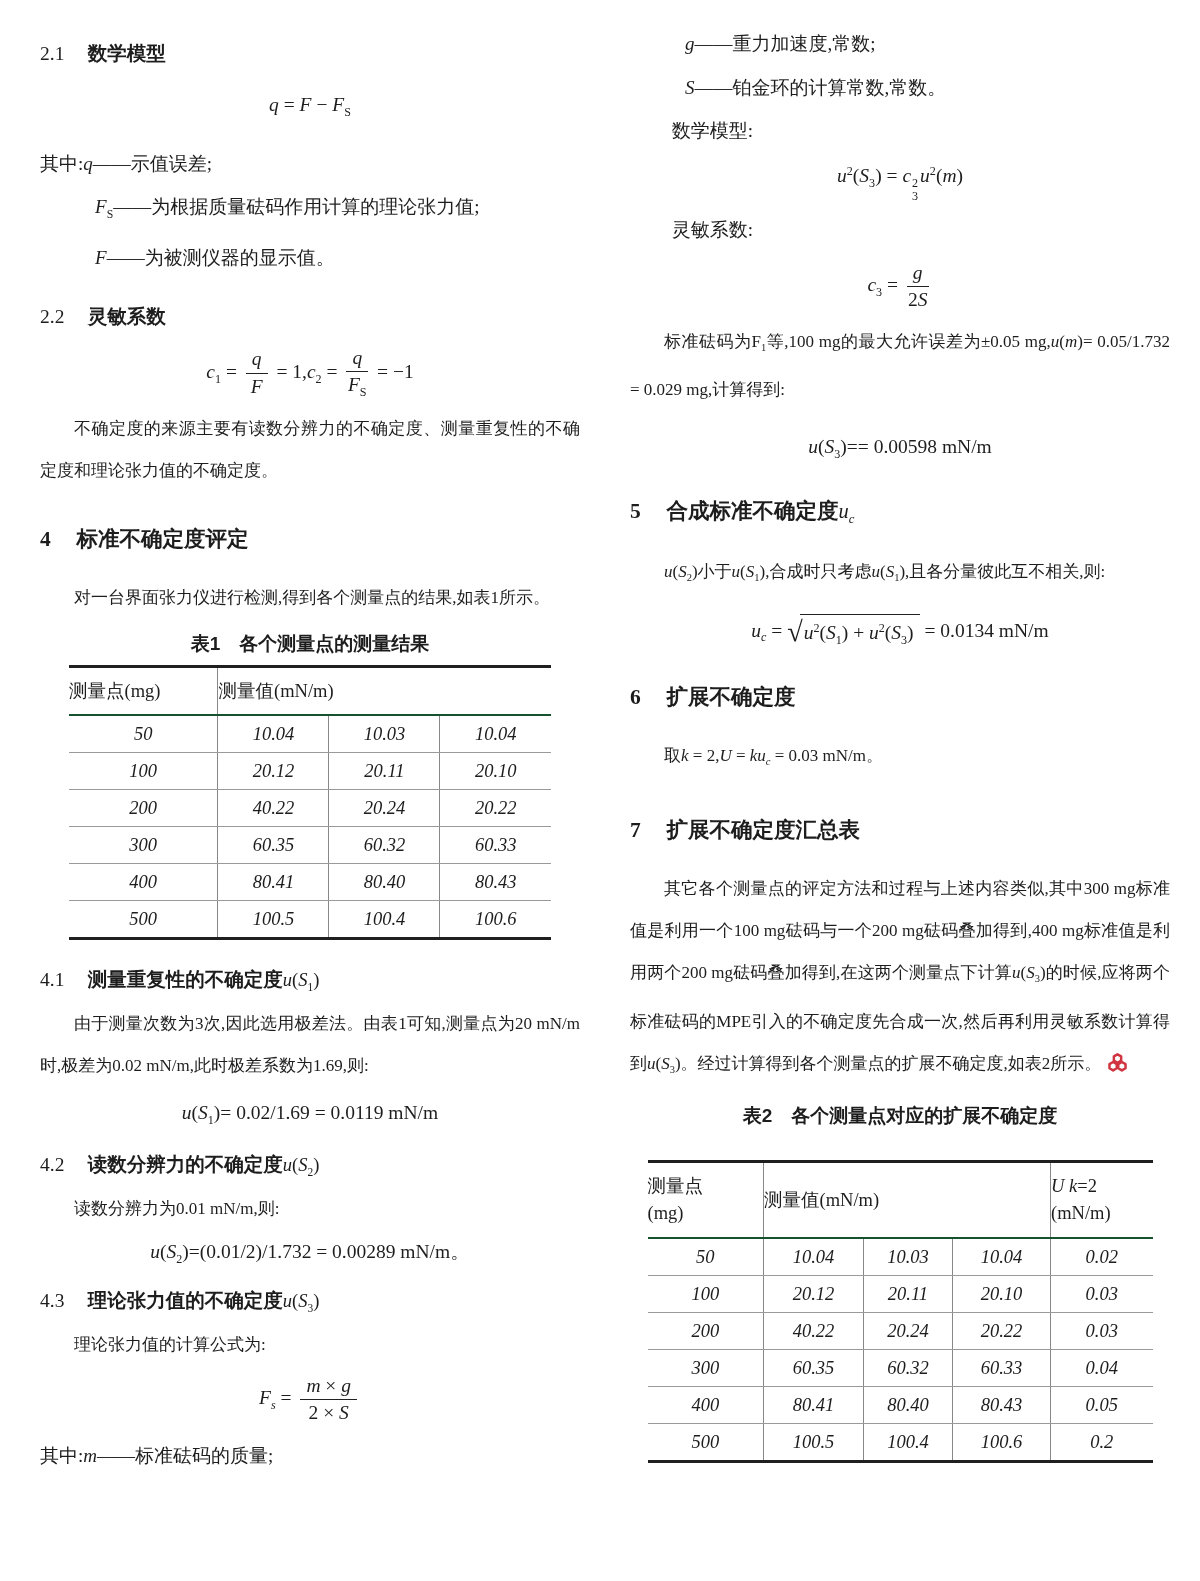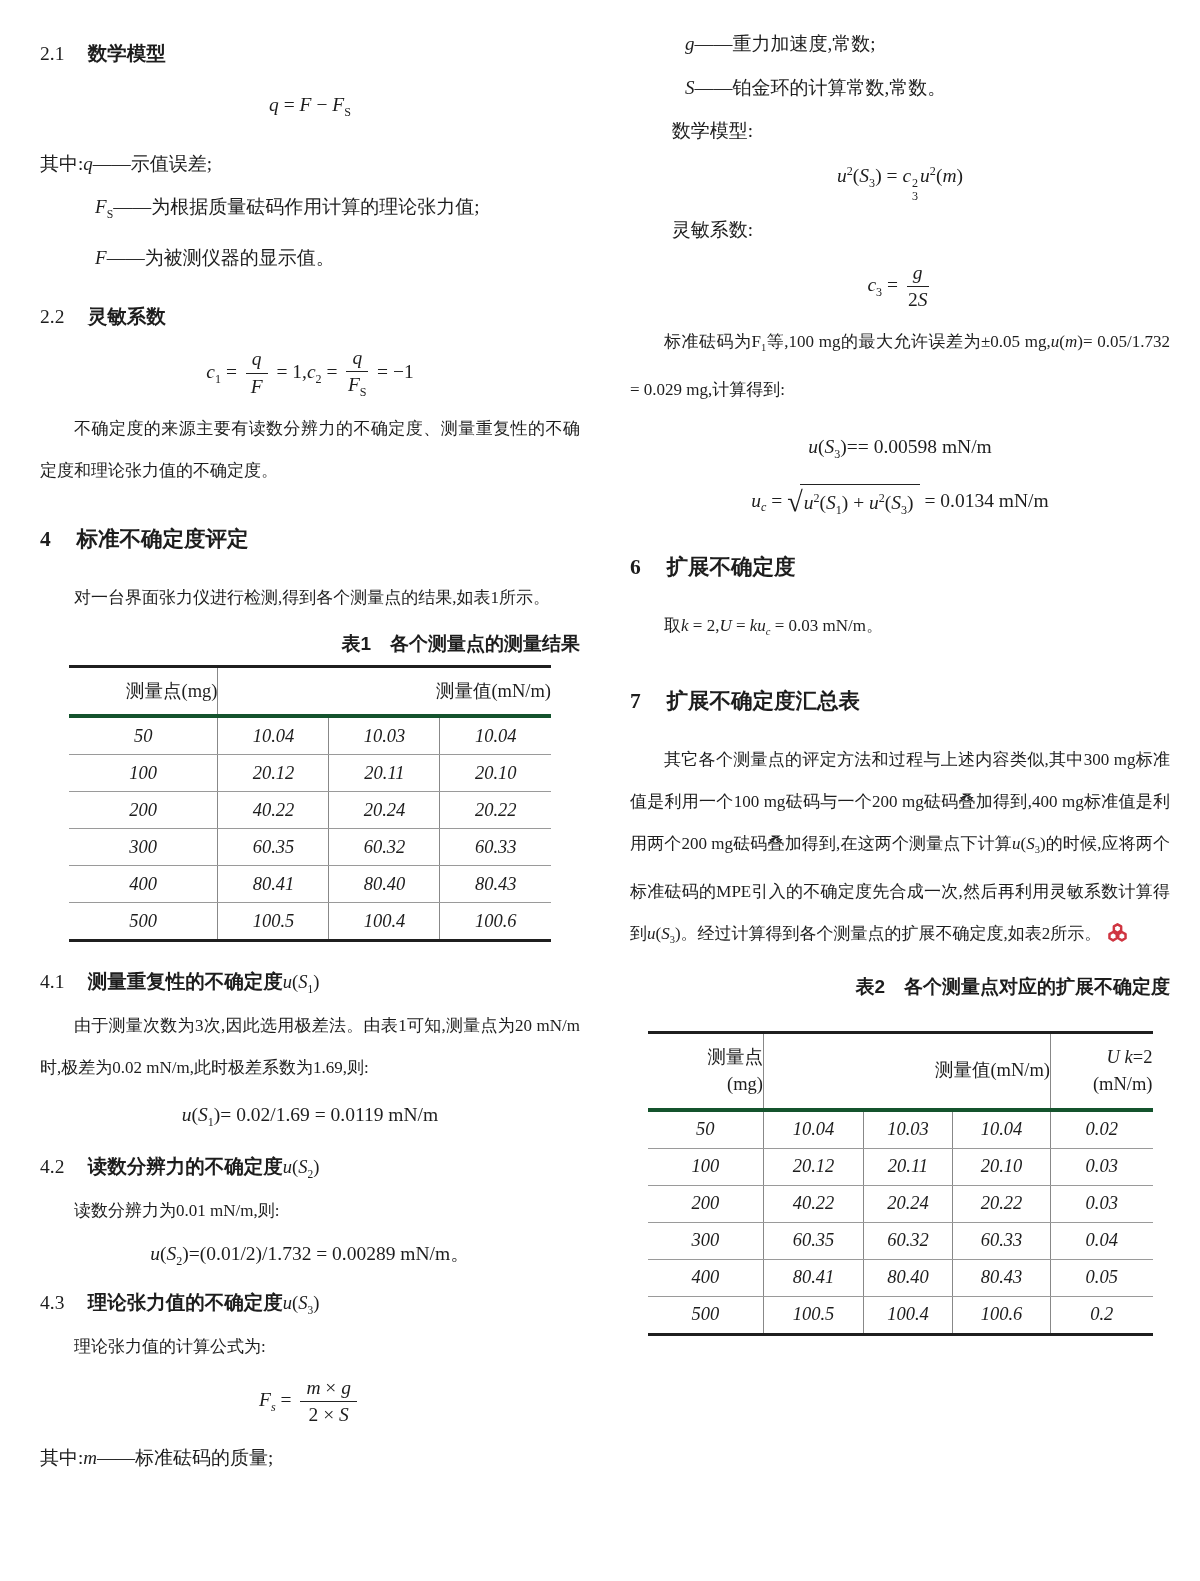--- a/index.html
+++ b/index.html
@@ -31,26 +31,26 @@
   .frac{display:inline-flex;flex-direction:column;vertical-align:middle;
     text-align:center;margin:0 4px;line-height:1.25;}
   .frac .fn{border-bottom:1.6px solid #222;padding:0 6px 1px;}
   .frac .fd{padding-top:1px;}
   .ss{display:inline-flex;flex-direction:column;align-items:flex-start;
     font-size:0.62em;line-height:1.05;vertical-align:-0.45em;margin:0 2px 0 1px;}
   .sqrt{font-size:1.45em;line-height:1;vertical-align:middle;margin-right:-3px;}
   .ovl{display:inline-block;border-top:1.8px solid #222;padding:2px 6px 0 4px;vertical-align:middle;}
   
   .tcaption{font-family:"Liberation Sans","DejaVu Sans",sans-serif;font-weight:bold;
-    font-size:19px;text-align:right;margin:12px 0 0;}
+    font-size:19px;text-align:center;margin:12px 0 0;}
   .tcaption .sp{display:inline-block;width:1em;}
   table.dtable{border-collapse:collapse;border-top:3px solid #1f1f1f;border-bottom:3px solid #1f1f1f;
     font-size:18.5px;margin:8px auto 0;table-layout:fixed;}
-  .dtable th{font-weight:normal;border-bottom:4px solid #14532d;height:42px;line-height:1.45;
-    text-align:right;padding:2px 0;}
+  .dtable th{font-weight:normal;border-bottom:2px solid #14532d;height:42px;line-height:1.45;
+    text-align:left;padding:2px 0;}
   .dtable td{text-align:center;height:36px;border-bottom:1px solid #9a9a9a;padding:0;font-style:italic;}
   .dtable tr > *:not(:last-child){border-right:1px solid #888;}
   .dtable tbody tr:last-child td{border-bottom:none;}
   table.t1{width:482px;}
   table.t2{width:505px;margin-top:31px;}
   .t2 th{height:70px;}
   
   .endmark{vertical-align:-3px;margin-left:6px;}
 </style>
 </head>
@@ -188,21 +188,25 @@
 
     <p class="line ind">灵敏系数:</p>
     <div class="formula" style="margin:10px 0 8px;"><i>c</i><sub>3</sub> = <span class="frac">
           <span class="fn"><i>g</i></span>
           <span class="fd">2<i>S</i></span>
         </span></div>
 
     <p class="para">标准砝码为F<sub>1</sub>等,100 mg的最大允许误差为±0.05 mg,<i>u</i>(<i>m</i>)= 0.05/1.732 = 0.029 mg,计算得到:</p>
     <div class="formula" style="margin:20px 0;"><i>u</i>(<i>S</i><sub>3</sub>)== 0.00598 mN/m</div>
 
-
+    <h2 class="h1">
+      <span class="num">5</span><span>合成标准不确定度<span class="m"><i>u</i><sub><i>c</i></sub></span></span>
+    </h2>
+
+    <p class="para"><i>u</i>(<i>S</i><sub>2</sub>)小于<i>u</i>(<i>S</i><sub>1</sub>),合成时只考虑<i>u</i>(<i>S</i><sub>1</sub>),且各分量彼此互不相关,则:</p>
     <div class="formula" style="margin:14px 0 6px;"><i>u</i><sub><i>c</i></sub> = <span class="sqrt">√</span><span class="ovl"><i>u</i><sup>2</sup>(<i>S</i><sub>1</sub>) + <i>u</i><sup>2</sup>(<i>S</i><sub>3</sub>)</span> = 0.0134 mN/m</div>
 
     <h2 class="h1">
       <span class="num">6</span><span>扩展不确定度</span>
     </h2>
 
     <p class="para">取<i>k</i> = 2,<i>U</i> = <i>ku</i><sub><i>c</i></sub> = 0.03 mN/m。</p>
 
     <h2 class="h1">
       <span class="num">7</span><span>扩展不确定度汇总表</span>

